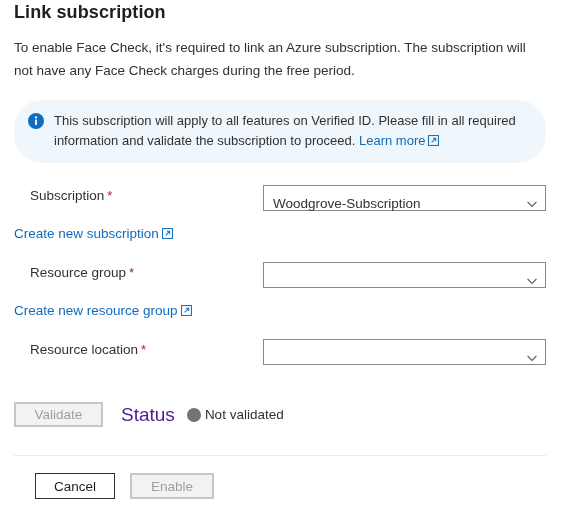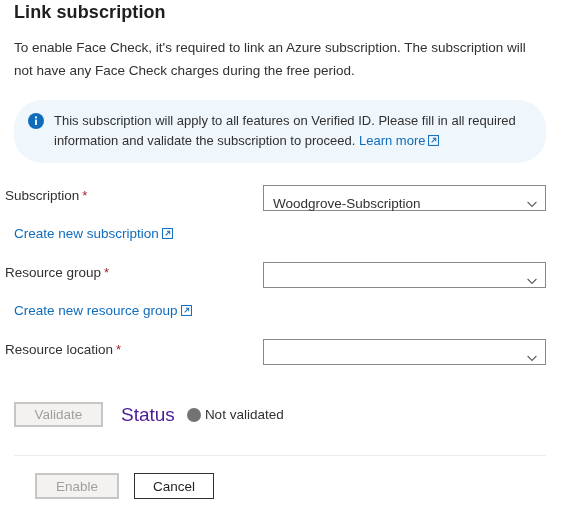--- a/index.html
+++ b/index.html
@@ -86,21 +86,21 @@
 
   
   .form-row {
     position: absolute;
     left: 0;
     width: 563px;
     height: 26px;
   }
   .field-label {
     position: absolute;
-    left: 5px;
+    left: 30px;
     top: 3px;
     font-size: 13.5px;
     color: #323130;
     white-space: nowrap;
   }
   .req-star {
     color: #a4262c;
     font-size: 13px;
     margin-left: 3px;
   }
@@ -296,15 +296,15 @@
 <div class="validate-row">
   <button class="btn btn-validate disabled">Validate</button>
   <span class="status-label">Status</span>
   <span class="status-dot"></span>
   <span class="status-value">Not validated</span>
 </div>
 
 <div class="divider"></div>
 
 <div class="footer-actions">
+  <button class="btn btn-cancel">Cancel</button>
   <button class="btn btn-enable disabled">Enable</button>
-  <button class="btn btn-cancel">Cancel</button>
 </div>
 
 </body></html>

